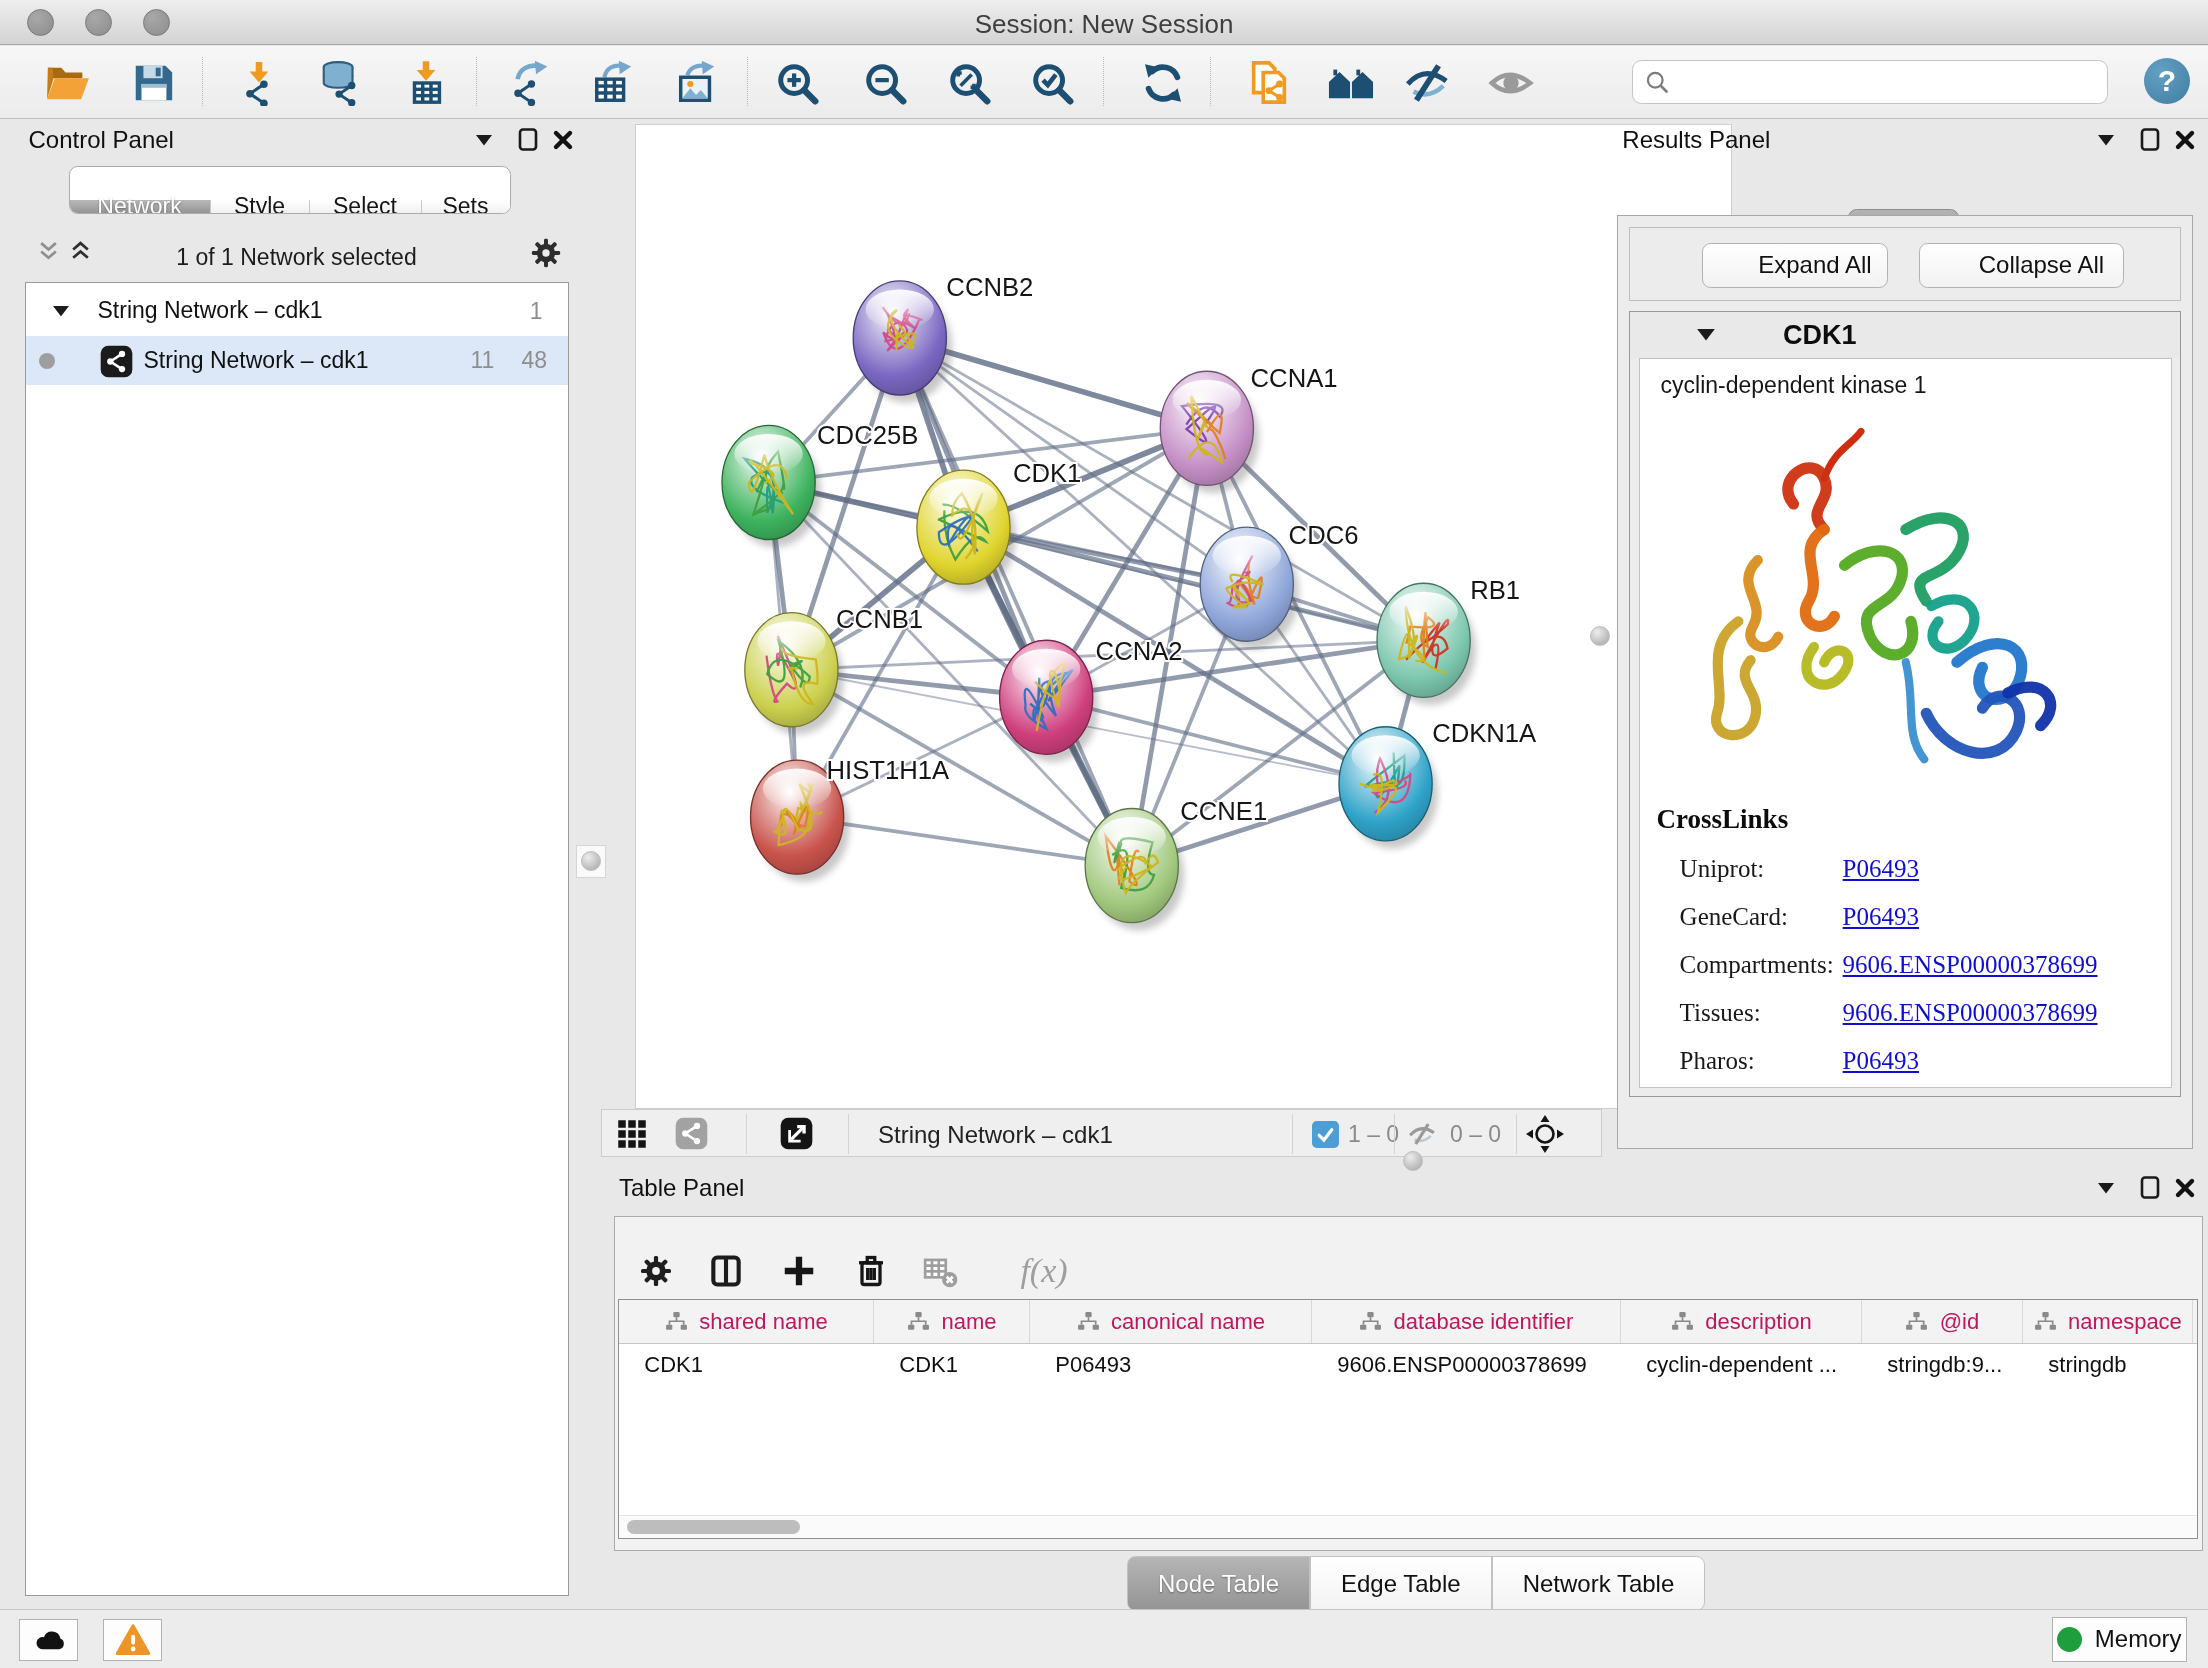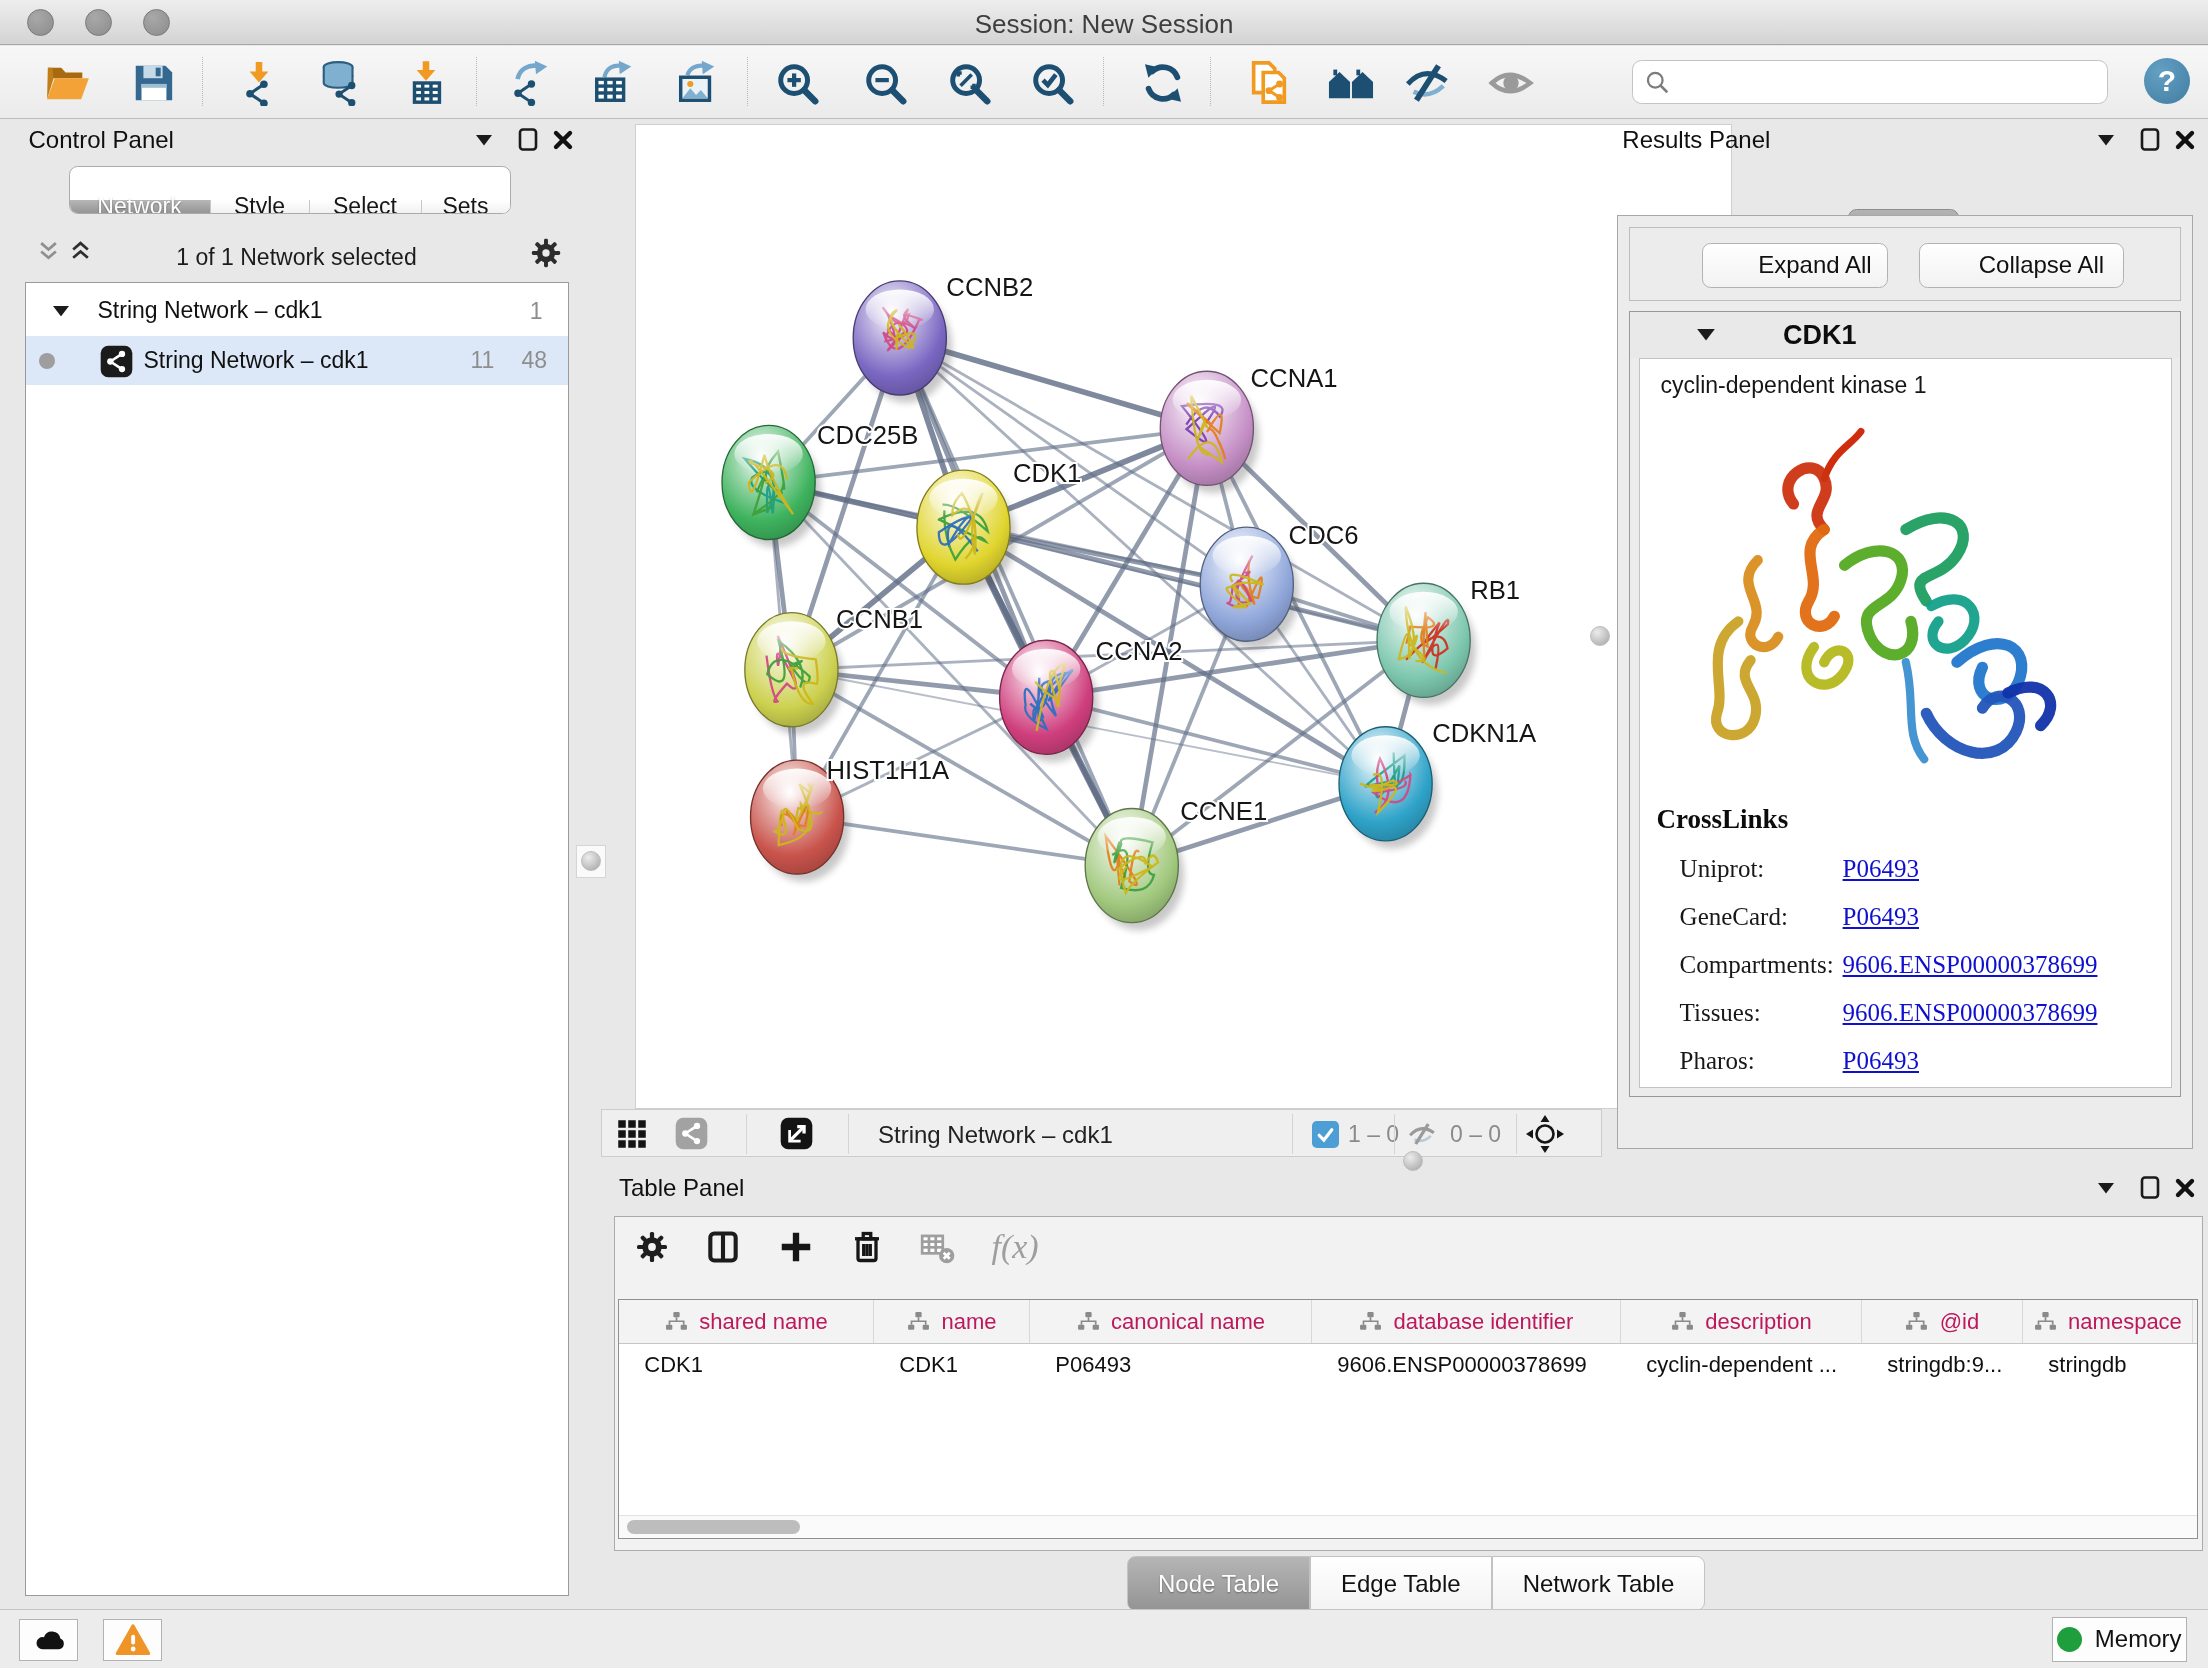--- a/index.html
+++ b/index.html
@@ -83,22 +83,22 @@
     font-family:"Liberation Serif",serif; }
   .cl-title { font-size:27px; font-weight:bold; color:#0c0c0c; }
   .cl-row { display:flex; margin-top:20px; font-size:25px; }
   .cl-label { width:186px; padding-left:23px; color:#181818; }
   .cl-value { color:#0f0fd0; text-decoration:underline; }
 
   
   .table-panel { position:absolute; left:604px; top:1170px; width:1605px; height:439px; }
   .tp-box { position:absolute; left:9.5px; top:46px; width:1589px; height:335px;
     border:1px solid #ababab; background:#f2f2f2; }
-  .tp-tool { position:absolute; top:8px; width:44px; height:44px; display:flex;
-    align-items:center; }
+  .tp-tool { position:absolute; top:32px; width:44px; height:44px; display:flex;
+    align-items:center; justify-content:center; }
   .tp-table { position:absolute; left:3.8px; top:82px; width:1580px; height:240px;
     border:1.9px solid #8f8f8f; background:#fff; display:flex; flex-direction:column; }
   .tp-head { display:flex; height:44px; background:#f3f3f3; border-bottom:1.9px solid #c6c6c6; }
   .th-cell { display:flex; align-items:center; justify-content:center; gap:11.4px; font-size:22px;
     color:#be185d; border-right:1px solid #d8d8d8; overflow:hidden; white-space:nowrap; }
   .tp-row { display:flex; height:42px; background:#fff; }
   .td-cell { display:flex; align-items:center; padding-left:25px; font-size:22px; color:#101010;
     overflow:hidden; white-space:nowrap; }
   .tp-scroll { margin-top:auto; height:23px; background:#fafafa; border-top:1px solid #e2e2e2; position:relative; }
   .tp-thumb { position:absolute; left:7.6px; top:3.8px; width:173px; height:14.3px; border-radius:7.6px; background:#bdbdbd; }

